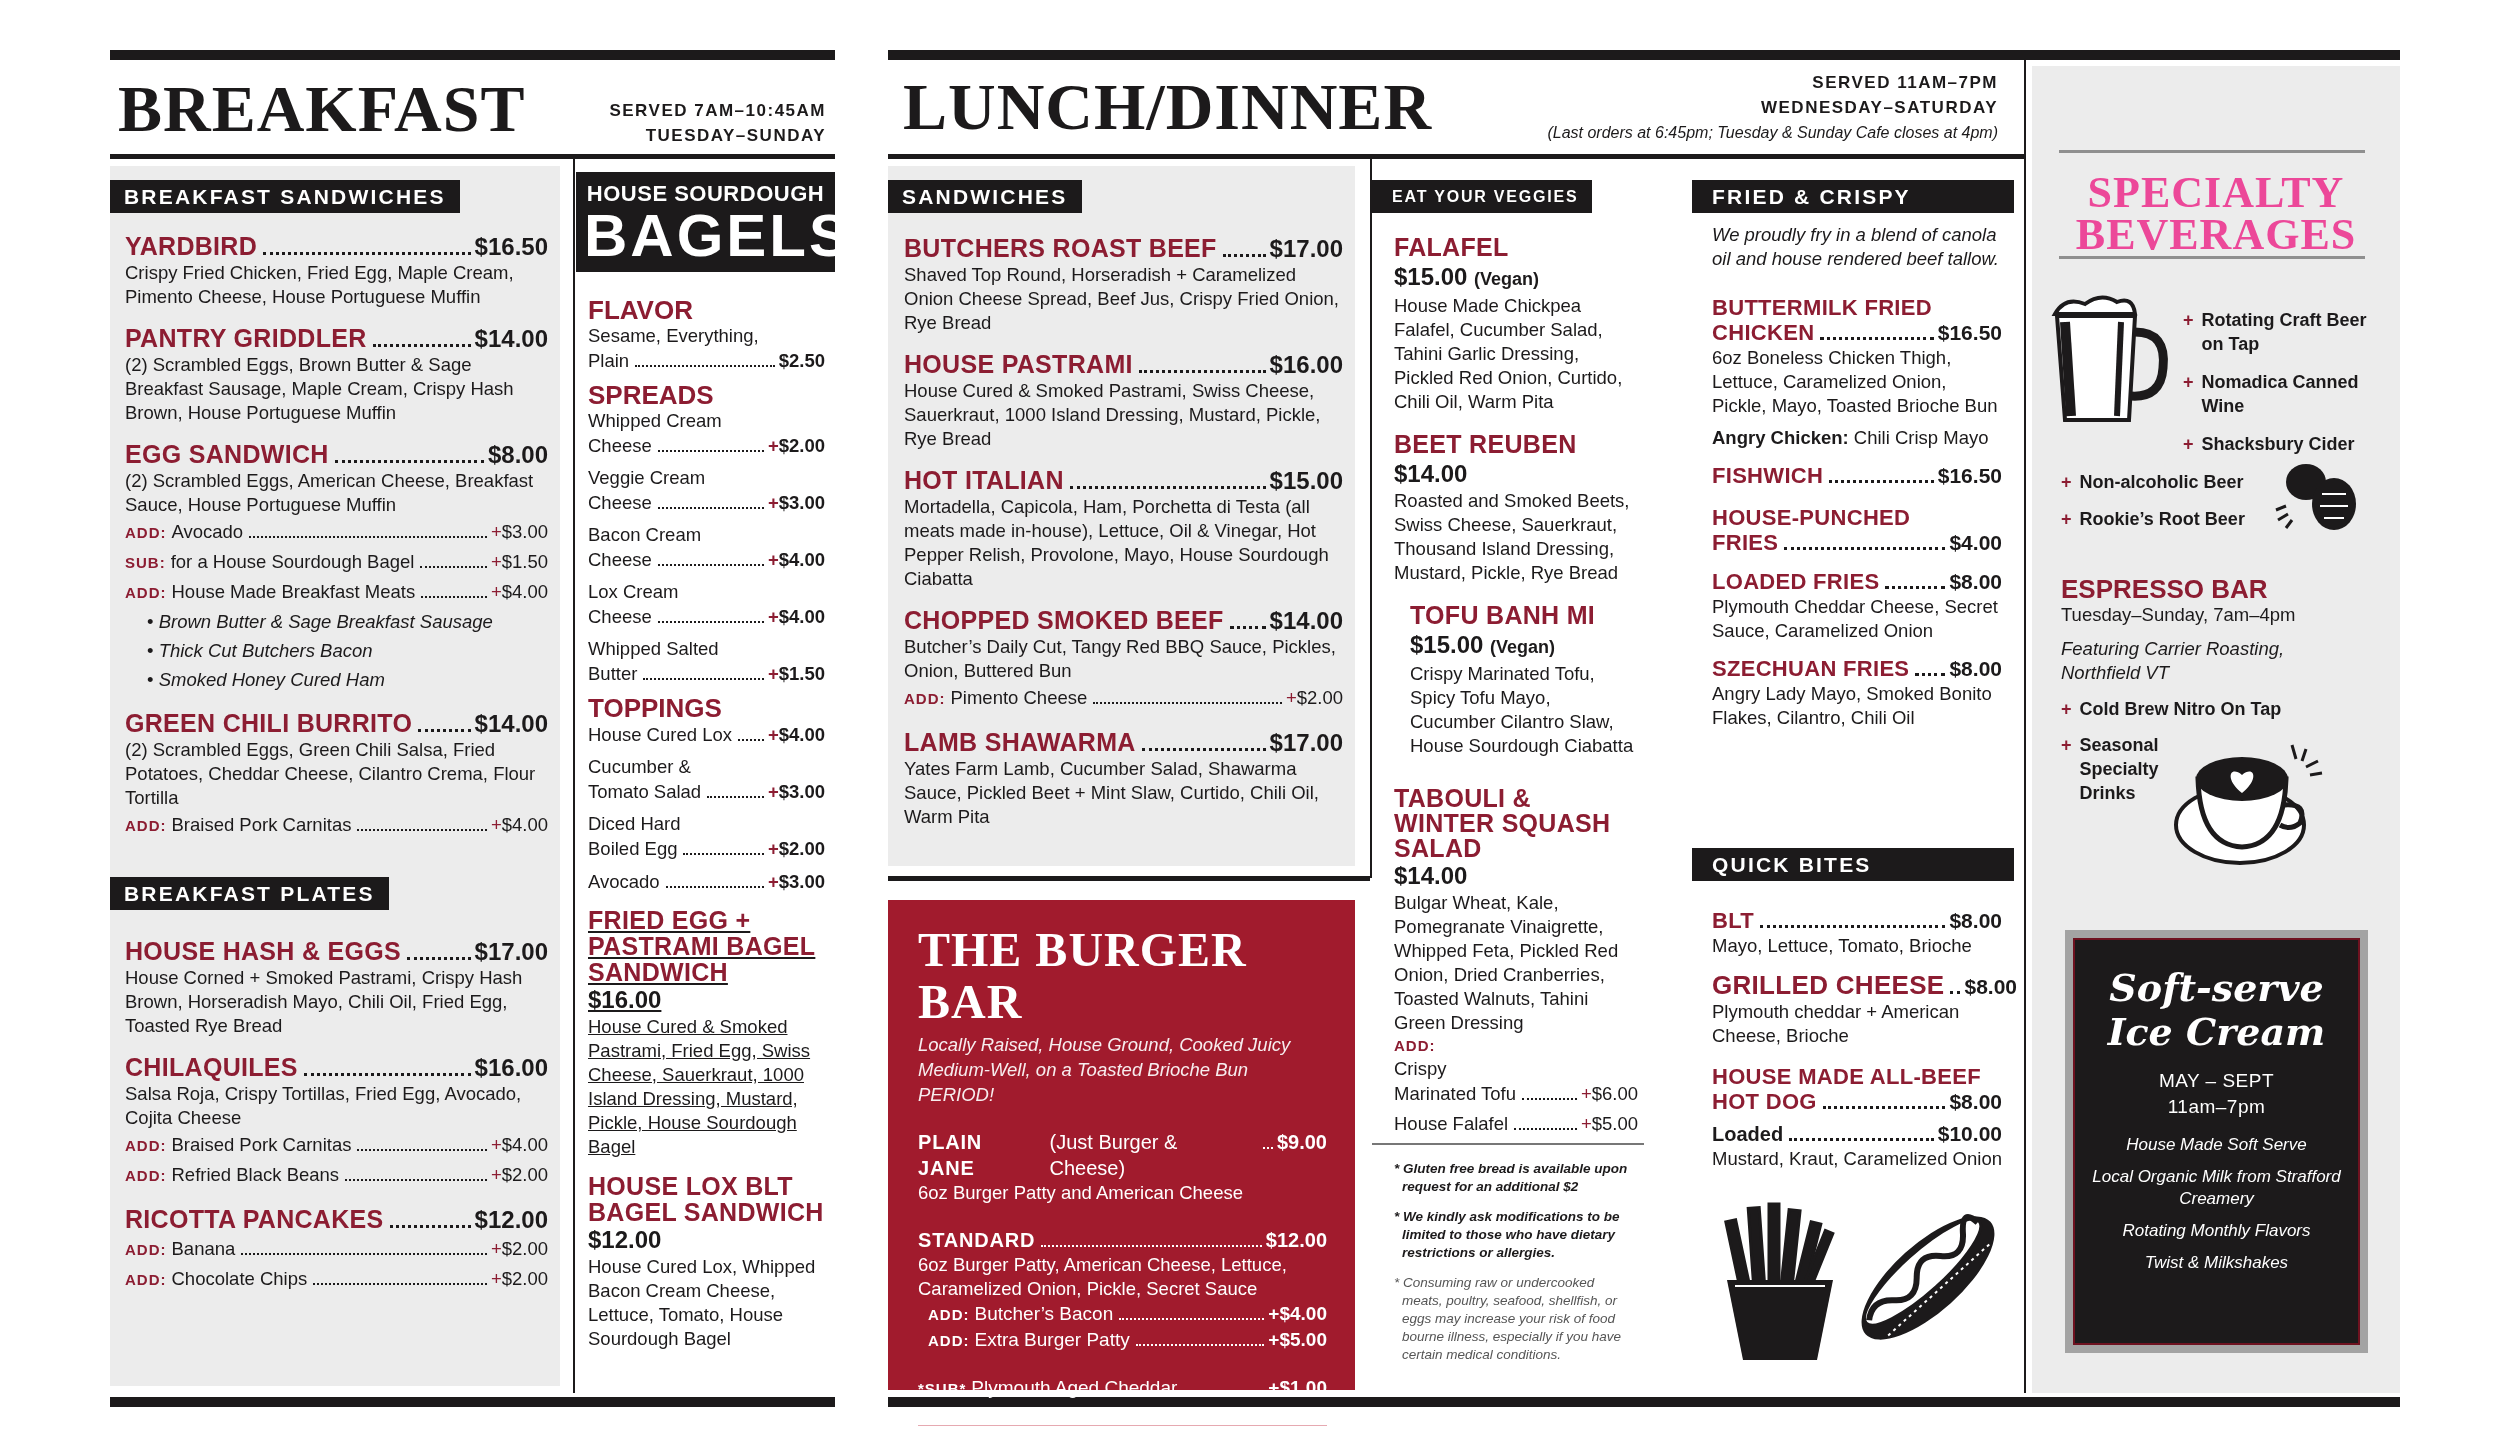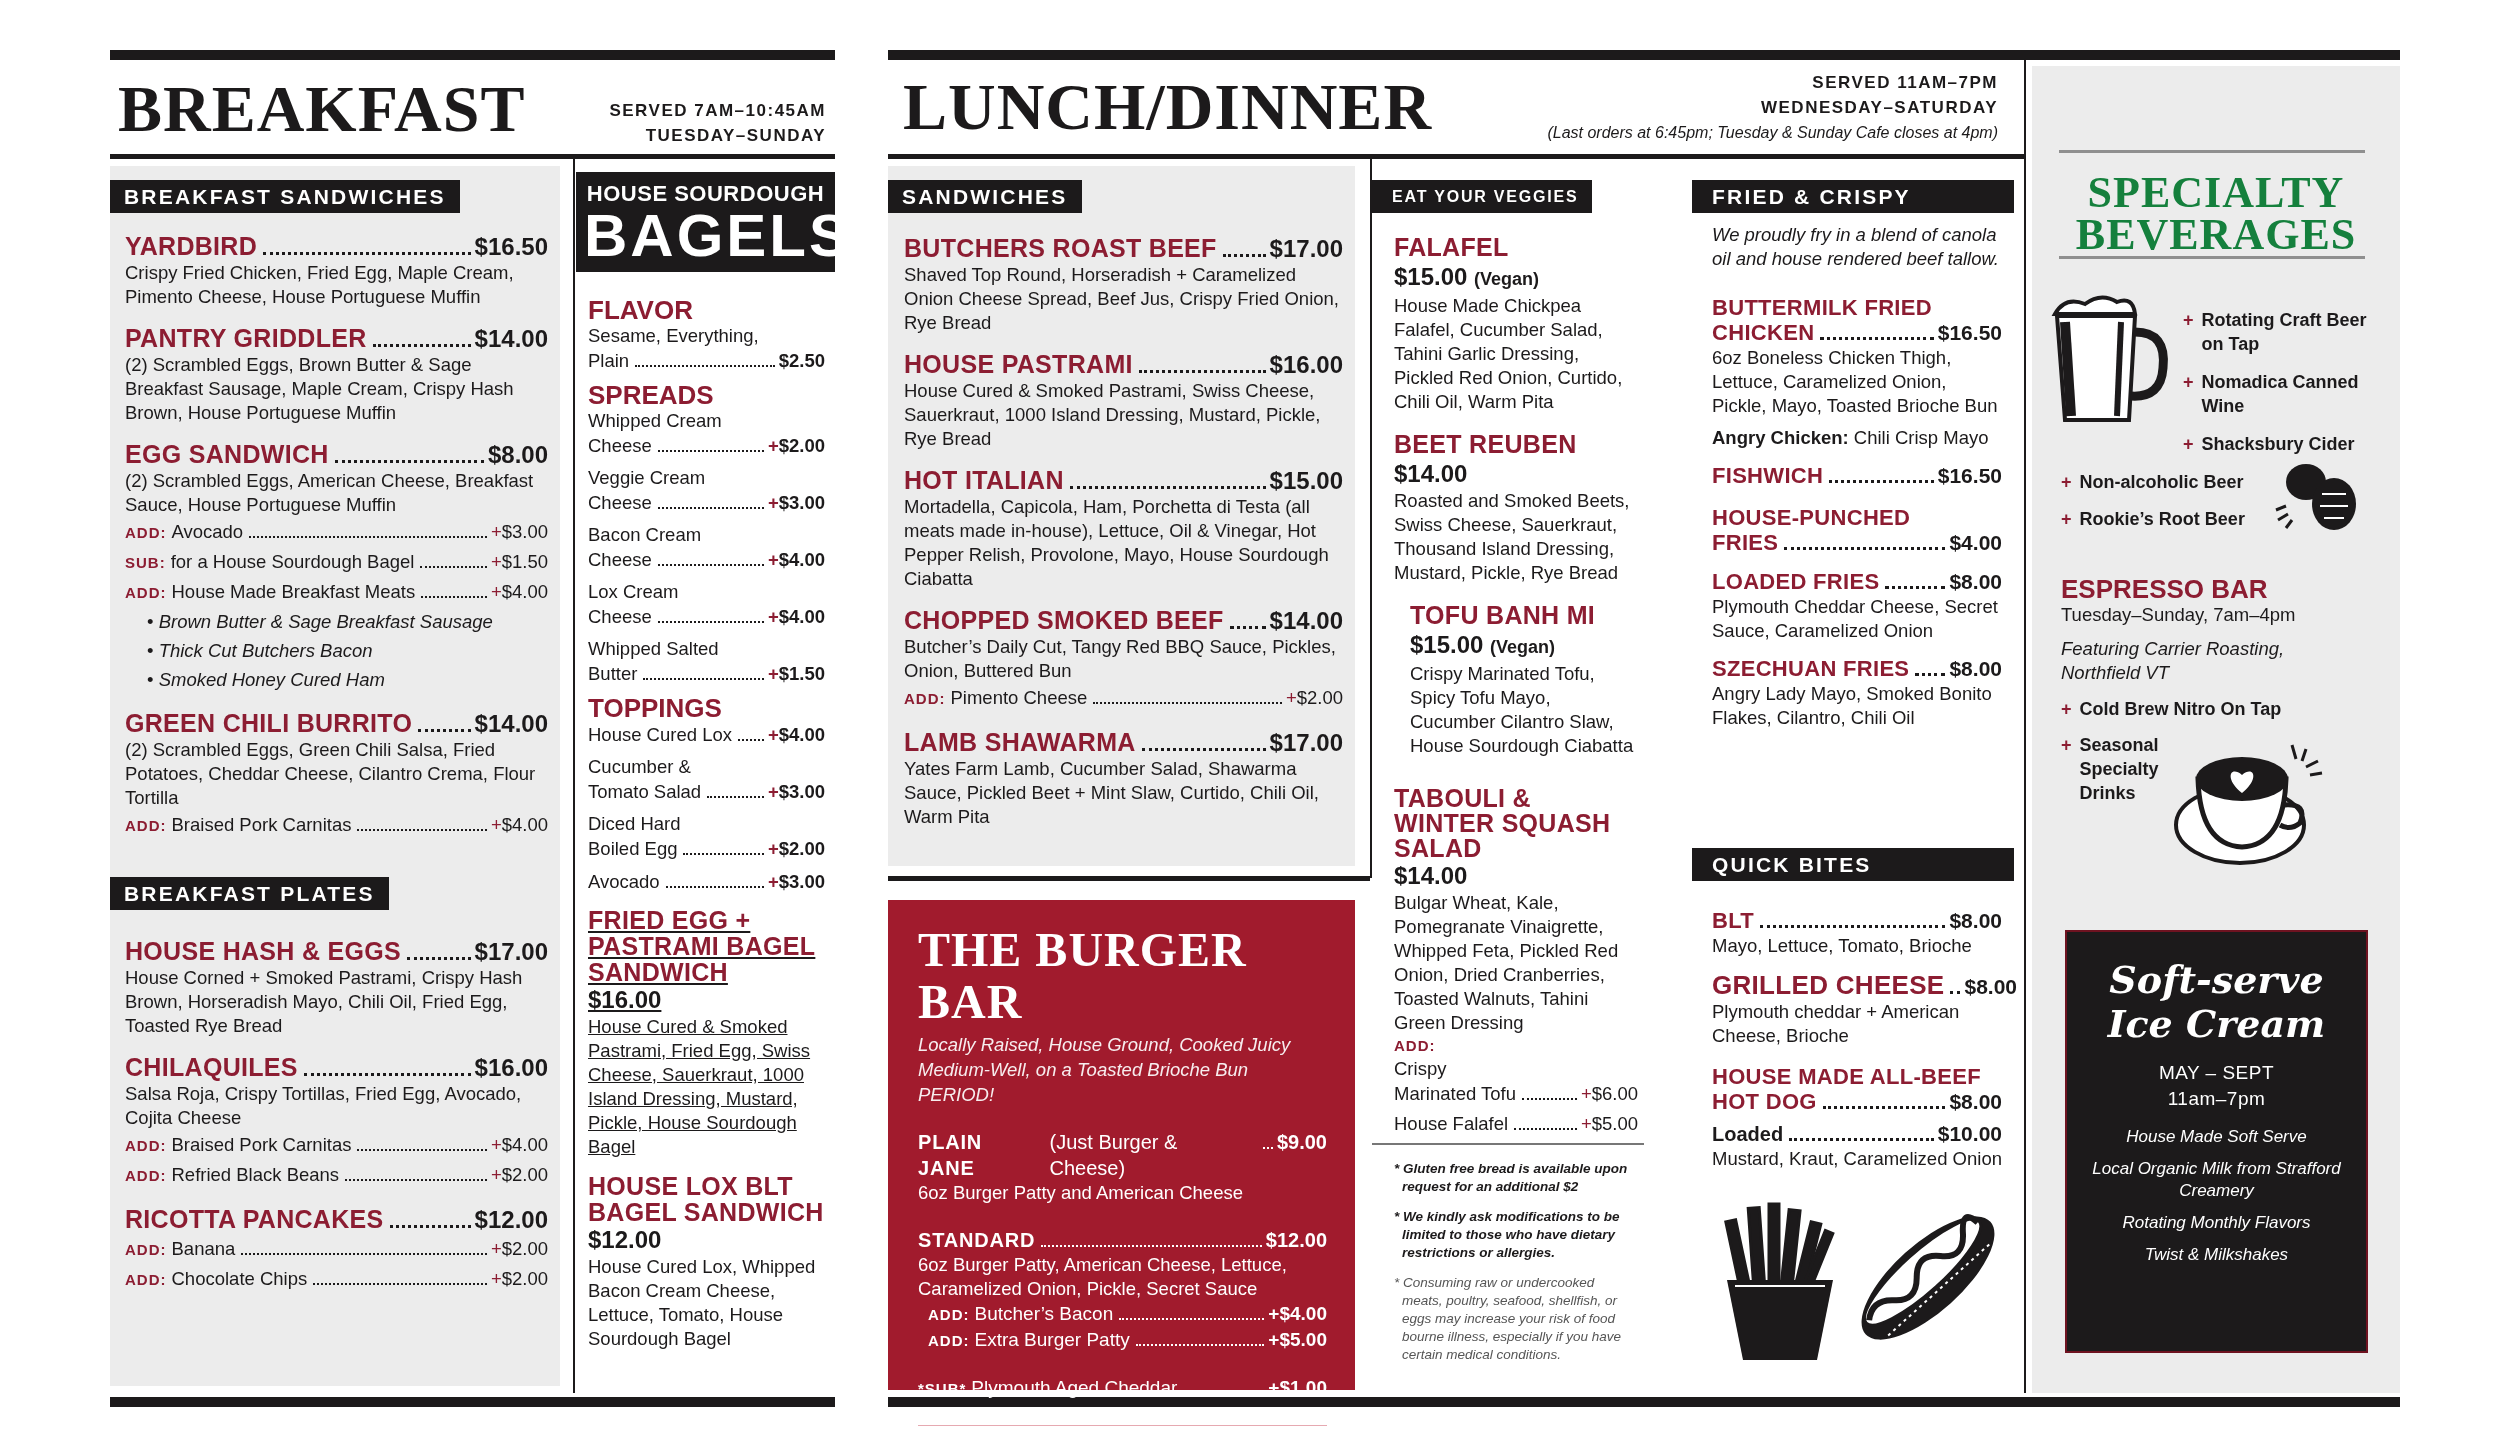--- a/index.html
+++ b/index.html
@@ -67,27 +67,27 @@
   .bb-add .p { font-weight: 700; white-space: nowrap; }
   .bb-line { height: 1px; background: #e6a9b1; margin: 24px 0 12px; }
   .bb-promo { font-weight: 700; font-style: italic; font-size: 21px; letter-spacing: 0.5px; text-align: center; }
 
   .fine { font-style: italic; font-size: 13.5px; line-height: 18px; margin-bottom: 12px; padding-left: 10px; text-indent: -8px; }
   .fine.bold { font-weight: 700; }
   .fine.light { color: #555; }
 
   .fry-note { font-style: italic; font-size: 18.5px; line-height: 24px; }
 
-  .spec-title { font-family: "Liberation Serif", "DejaVu Serif", serif; font-weight: 700; color: #15803d; font-size: 44px; line-height: 42px; text-align: center; letter-spacing: 1px; }
+  .spec-title { font-family: "Liberation Serif", "DejaVu Serif", serif; font-weight: 700; color: #ec4899; font-size: 44px; line-height: 42px; text-align: center; letter-spacing: 1px; }
   .hr-gray { height: 3px; background: #8f8f8f; }
   .bev { font-weight: 700; font-size: 18px; line-height: 24px; display: flex; }
   .bev .plus { color: #8c1d32; margin-right: 8px; }
   .esp-title { color: #8c1d32; font-weight: 700; font-size: 26px; line-height: 28px; }
 
-  .ice-box { position: absolute; background: #6d28d9; }
+  .ice-box { position: absolute; background: #a3a3a3; padding: 8px; }
   .ice-inner { background: #1c1a1b; border: 2px solid #6e1220; color: #fff; text-align: center; height: 100%; padding: 26px 16px 10px; }
   .ice-title { font-family: "DejaVu Serif", "Liberation Serif", serif; font-style: italic; font-weight: 700; font-size: 38px; line-height: 44px; }
   .ice-dates { font-size: 19px; line-height: 26px; margin-top: 14px; letter-spacing: 0.5px; }
   .ice-feat { font-style: italic; font-size: 17px; line-height: 22px; margin-top: 14px; }
 </style>
 </head>
 <body>
 
 <div class="topbar" style="left:110px; top:50px; width:725px;"></div>
 <div class="abs big-title" style="left:118px; top:76px; font-size:66px;">BREAKFAST</div>

